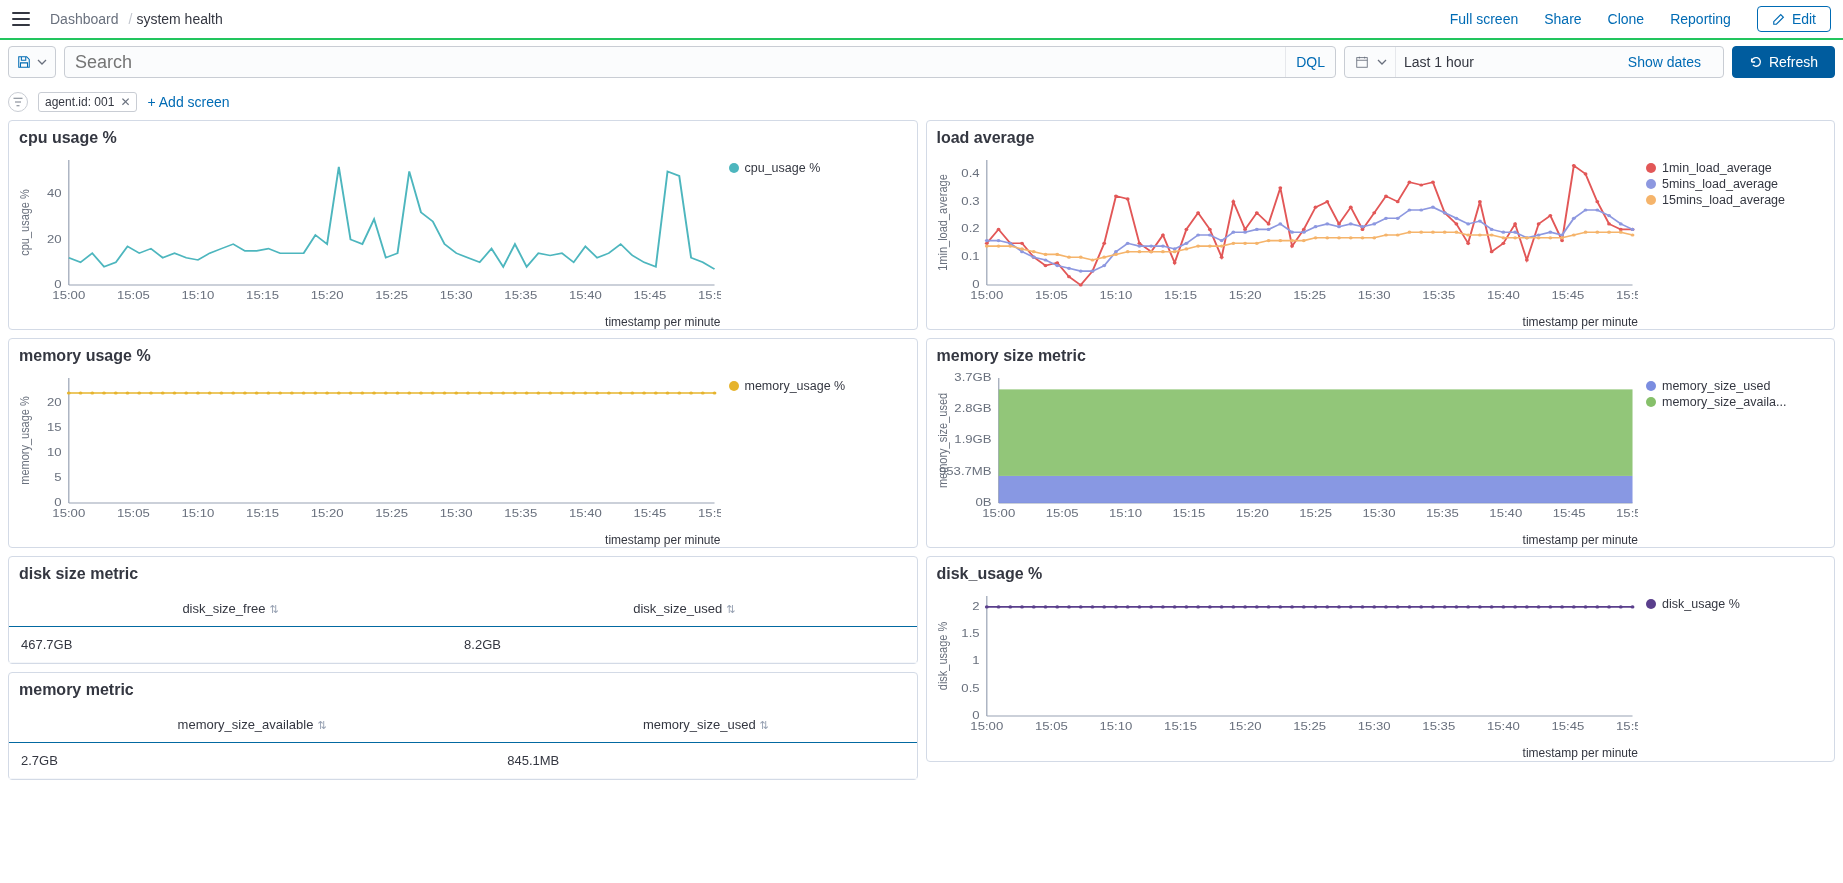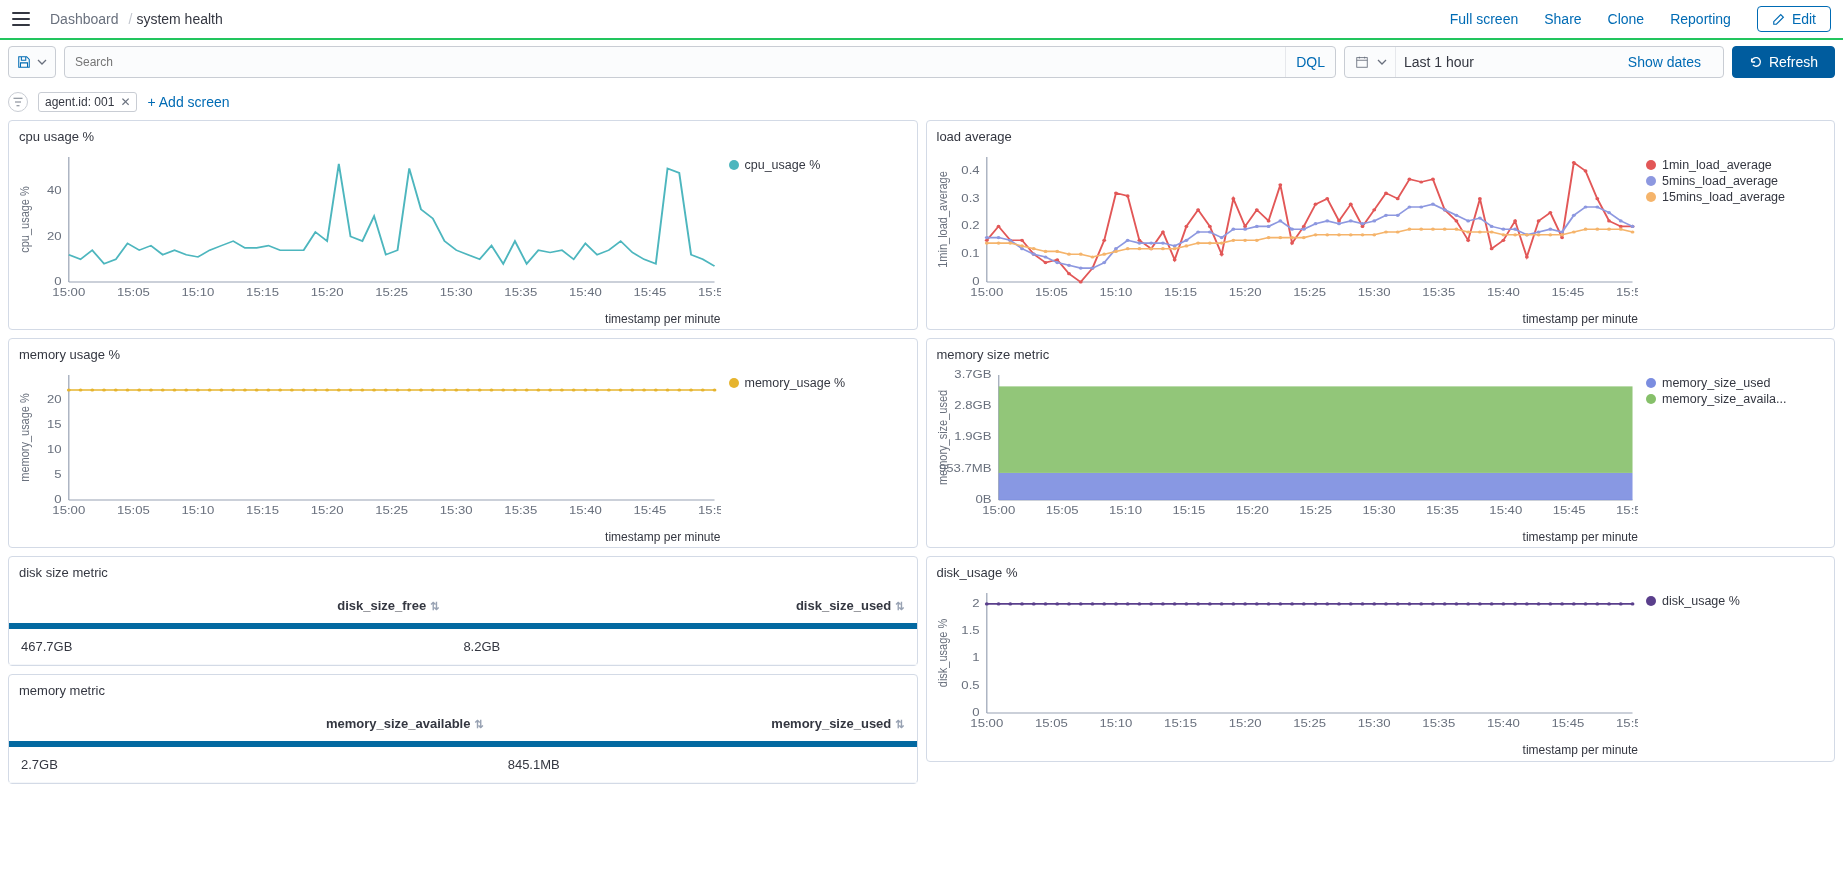--- a/index.html
+++ b/index.html
@@ -10,40 +10,40 @@
   .crumb{color:#69707d;margin-right:6px}
   .crumb-sep{color:#c3c7cf;margin:0 4px}
   .spacer{flex:1}
   .tblink{color:#006bb4;margin-left:26px;cursor:pointer}
   .edit-btn{margin-left:26px;border:1px solid #006bb4;color:#006bb4;border-radius:4px;padding:4px 14px;display:flex;align-items:center;cursor:pointer}
   .edit-btn svg{margin-right:6px}
   .querybar{display:flex;align-items:stretch;height:44px;padding:6px 8px;gap:8px}
   .box{border:1px solid #c9cdd4;border-radius:4px;display:flex;align-items:center;background:#fbfcfd}
   .save-icon-box{gap:6px;padding:0 8px;cursor:pointer}
   .search{flex:1}
-  .search input{border:none;outline:none;background:transparent;padding:0 10px;width:100%;font-size:12px}
+  .search input{border:none;outline:none;background:transparent;padding:0 10px;width:100%;font-size:18px}
   .dql{color:#006bb4;padding:0 10px;border-left:1px solid #e6e8ec;height:100%;display:flex;align-items:center;cursor:pointer}
   .datebox{padding:0 10px;gap:8px}
   .showdates{color:#006bb4;margin-left:auto;padding:0 12px;cursor:pointer}
   .refresh{background:#005c9e;border:1px solid #005c9e;color:#fff;border-radius:4px;display:flex;align-items:center;padding:0 16px;cursor:pointer;gap:6px}
   .filterbar{display:flex;align-items:center;height:36px;padding:0 8px;gap:10px}
   .filter-funnel{width:20px;height:20px;border:1px solid #c9cdd4;border-radius:50%;display:flex;align-items:center;justify-content:center;color:#69707d;cursor:pointer}
   .filter-pill{border:1px solid #c9cdd4;border-radius:3px;padding:2px 6px;font-size:12px;display:flex;align-items:flex-end;gap:6px;cursor:pointer;background:#fff}
   .filter-pill .x{font-size:12px;color:#69707d}
   .add-filter{color:#006bb4;cursor:pointer}
   .grid{display:grid;grid-template-columns:1fr 1fr;gap:8px;padding:0 8px}
   .panel{border:1px solid #d3dae6;border-radius:4px;background:#fff;display:flex;flex-direction:column}
-  .panel .title{font-weight:400;font-size:13px;padding:8px 10px}
+  .panel .title{font-weight:700;font-size:16px;padding:8px 10px}
   .chart-wrap{display:flex;padding:0 6px 6px 6px}
   .chart-area{flex:1;position:relative}
   .legend{width:190px;font-size:12.5px;padding:4px 8px}
   .legend .item{display:flex;align-items:center;gap:6px;margin:2px 0;white-space:nowrap;overflow:hidden;text-overflow:ellipsis}
   .sw{width:10px;height:10px;border-radius:50%;display:inline-block}
   table{width:100%;border-collapse:collapse;font-size:13px}
-  th{font-weight:700;text-align:right;padding:10px 12px;border-bottom:6px solid #0369a1;cursor:pointer}
+  th{font-weight:400;text-align:center;padding:10px 12px;border-bottom:1px solid #0369a1;cursor:pointer}
   th .sort{color:#98a2b3;font-size:11px;margin-left:4px}
   td{padding:10px 12px;border-bottom:1px solid #f5f7fa}
   .xlabel{text-align:right;font-size:12px;color:#343741;margin-top:2px}
   svg text{font-size:11px;fill:#69707d}
   .axis-line{stroke:#98a2b3;stroke-width:1}
 </style>
 </head>
 <body>
 
 <div class="topbar">

